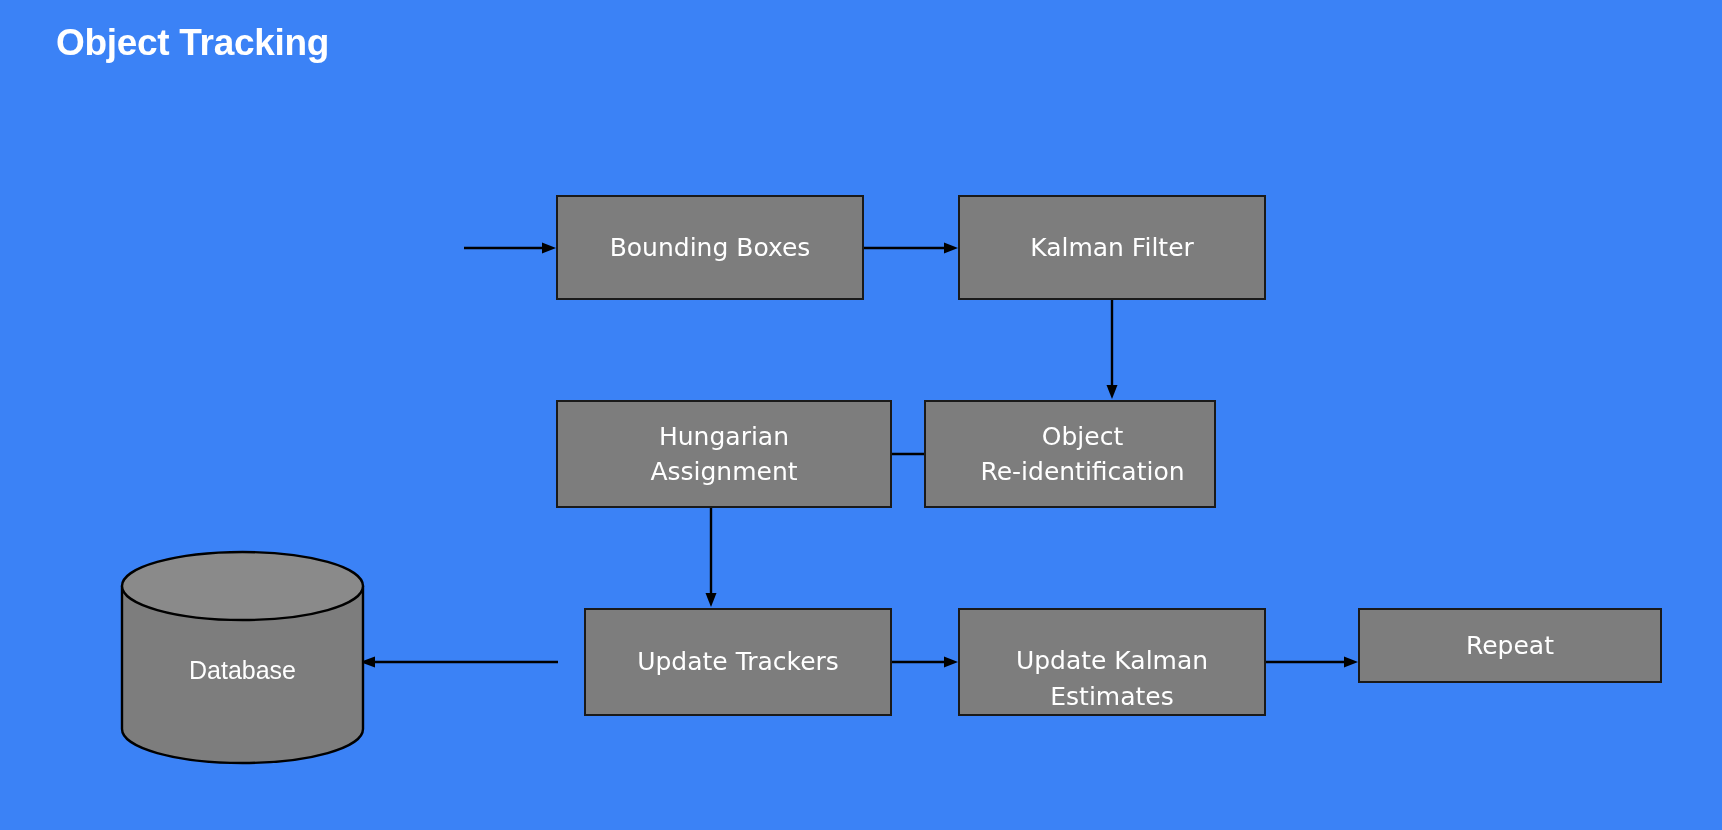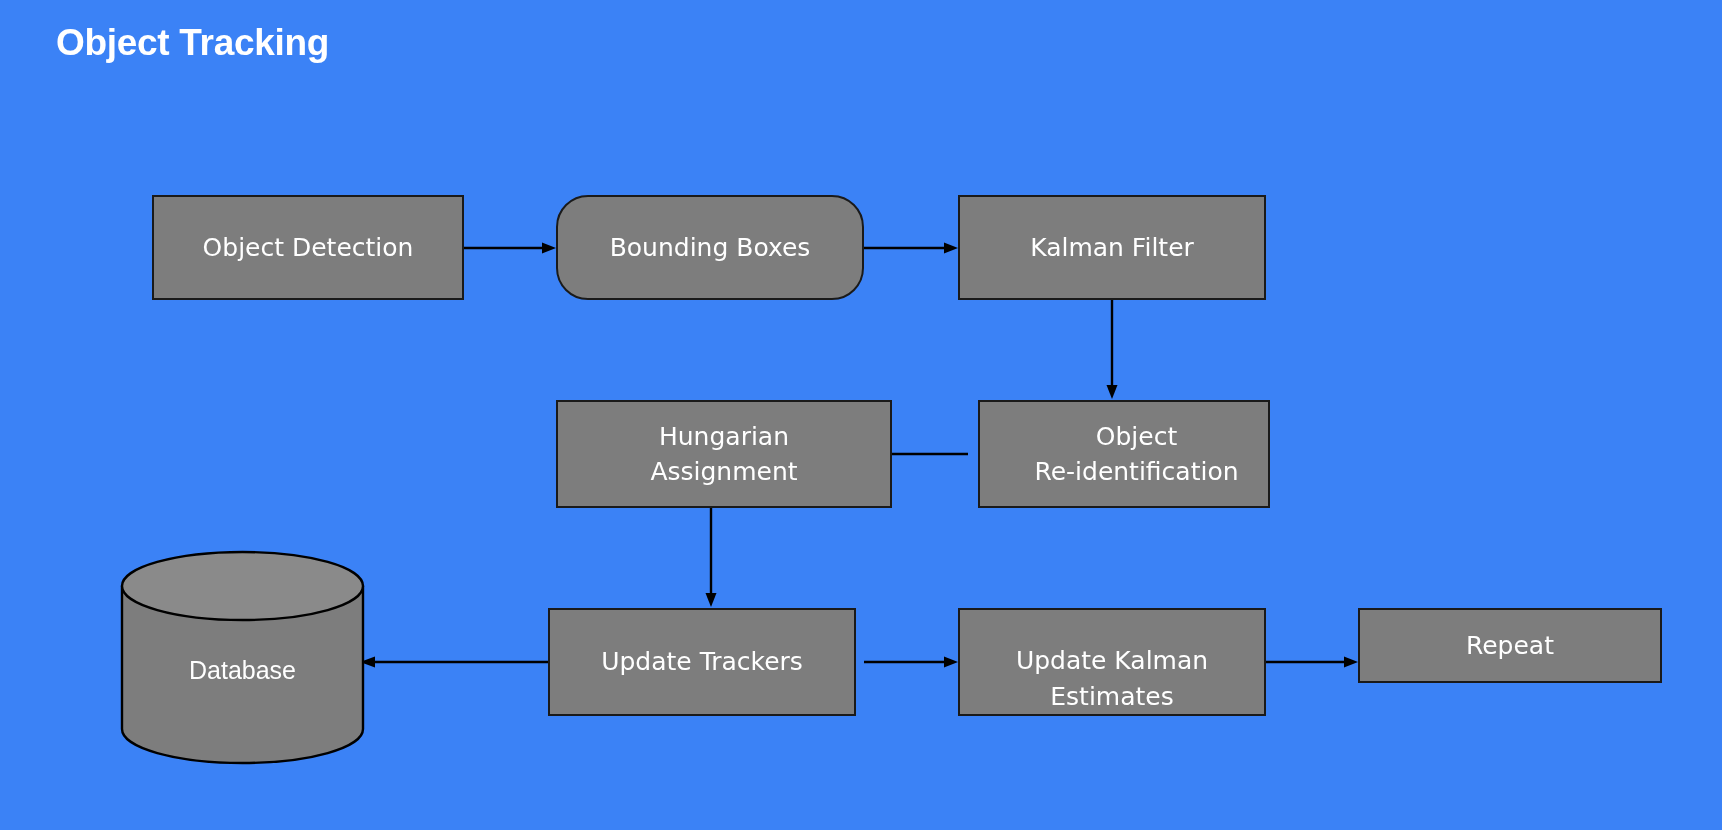--- a/index.html
+++ b/index.html
@@ -113,51 +113,48 @@
     </svg>
   </div>
 
   <div class="edge" style="left:1266px; top:646px;">
     <svg width="94" height="32" viewBox="0 0 94 32">
       <line x1="0" y1="16" x2="80" y2="16" stroke="#000000" stroke-width="2.4"></line>
       <path d="M92 16 L78 10.5 L78 21.5 Z" fill="#000000"></path>
     </svg>
   </div>
 
-  <div class="node" style="left:152px; top:195px; width:312px; height:105px;">
-    <span class="label">Object Detection</span>
-  </div>
 
-  <div class="node" style="left:556px; top:195px; width:308px; height:105px;border-radius:32px;">
+  <div class="node" style="left:556px; top:195px; width:308px; height:105px;">
     <span class="label">Bounding Boxes</span>
   </div>
 
   <div class="node" style="left:958px; top:195px; width:308px; height:105px;">
     <span class="label">Kalman Filter</span>
   </div>
 
   <div class="node" style="left:556px; top:400px; width:336px; height:108px;text-align:center;">
     <span class="label">Hungarian
 Assignment</span>
   </div>
 
-  <div class="node" style="left:978px; top:400px; width:292px; height:108px;padding-left:25px;">
+  <div class="node" style="left:924px; top:400px; width:292px; height:108px;padding-left:25px;">
     <span class="label">Object
 Re-identification</span>
   </div>
 
   <div class="cyl" style="left:120px; top:550px; width:245px; height:215px;">
     <svg width="245" height="215" viewBox="0 0 245 215">
       <path d="M2 36 L2 179 A 120.5 34 0 0 0 243 179 L243 36 Z" fill="#7d7d7d" stroke="#000000" stroke-width="2.4" stroke-linejoin="round"></path>
       <ellipse cx="122.5" cy="36" rx="120.5" ry="34" fill="#8a8a8a" stroke="#000000" stroke-width="2.4"></ellipse>
     </svg>
     <div class="cyl-label" style="top:106px;">Database</div>
   </div>
 
-  <div class="node" style="left:548px; top:608px; width:308px; height:108px;">
+  <div class="node" style="left:584px; top:608px; width:308px; height:108px;">
     <span class="label">Update Trackers</span>
   </div>
 
   <div class="node" style="left:958px; top:608px; width:308px; height:108px;align-items:flex-end;">
     <span class="label">Update Kalman
 Estimates</span>
   </div>
 
   <div class="node" style="left:1358px; top:608px; width:304px; height:75px;">
     <span class="label">Repeat</span>

